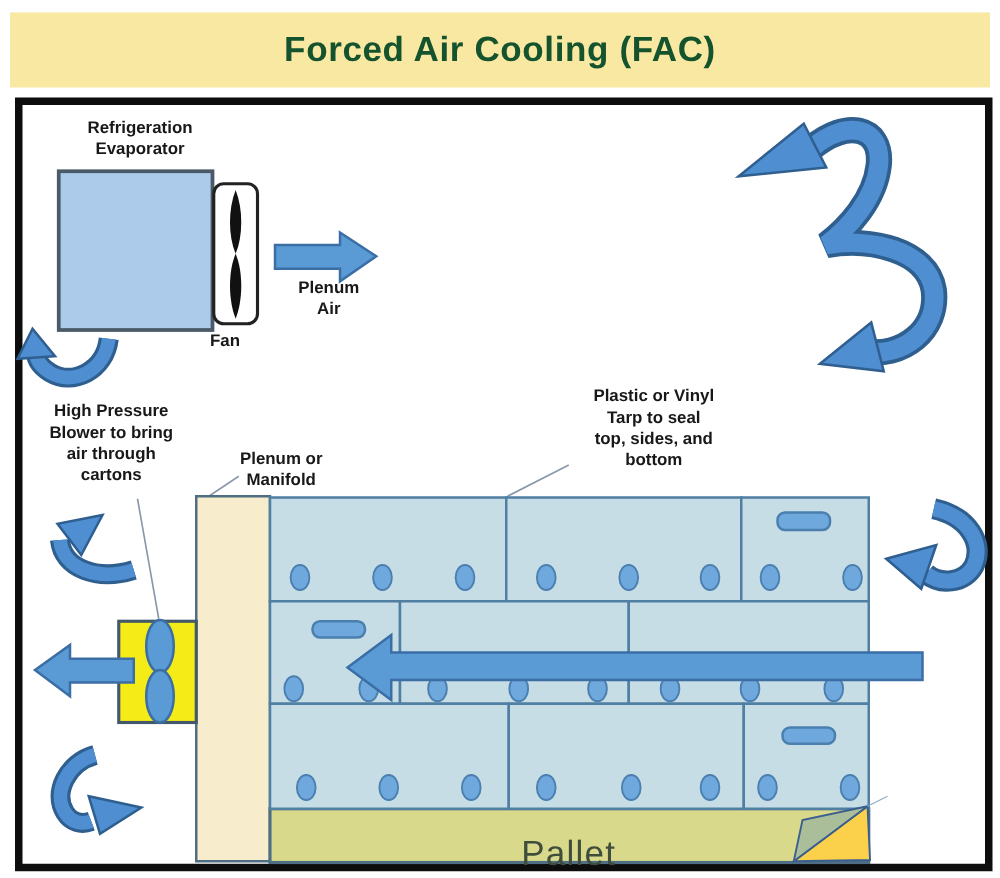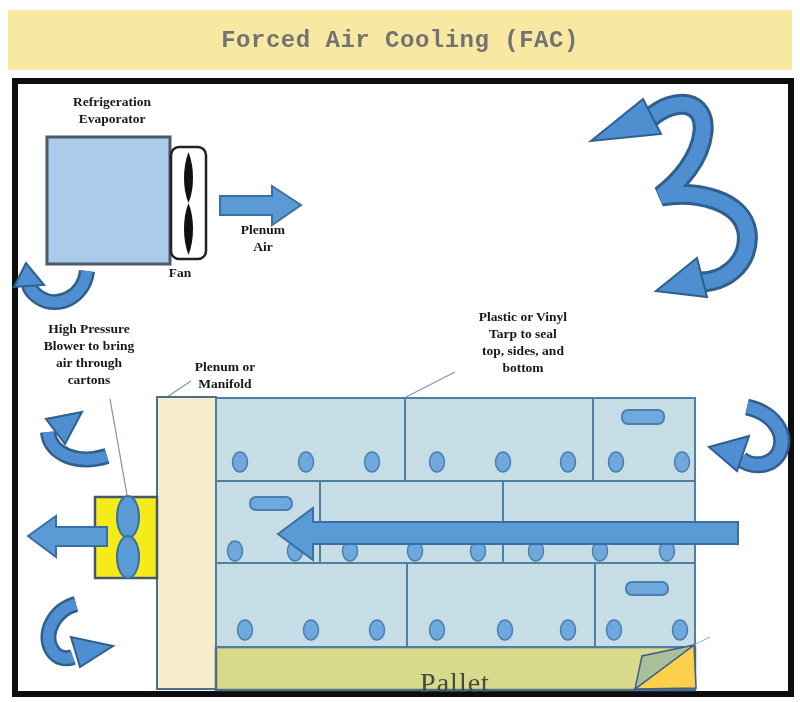--- a/index.html
+++ b/index.html
@@ -7,31 +7,31 @@
     width:800px;height:702px;position:relative;overflow:hidden;
     background:#ffffff;
     font-family:"Liberation Sans",sans-serif;
   }
   .title-bar{
     position:absolute;left:8px;top:10px;width:784px;height:60px;
     background:#F8E8A2;
     display:flex;align-items:center;justify-content:center;
   }
   .title-bar span{
-    font-weight:bold;font-size:24px;color:#737373;letter-spacing:0.5px;font-family:Liberation Mono, monospace;
+    font-weight:bold;font-size:28px;color:#14532d;letter-spacing:0.5px;
   }
   .frame{
     position:absolute;left:12px;top:78px;width:782px;height:619px;
     box-sizing:border-box;border:6px solid #0d0d0d;background:#ffffff;
   }
   svg.scene{position:absolute;left:0;top:0;z-index:2;}
   .lbl{
     position:absolute;z-index:3;
     font-weight:bold;font-size:13.5px;line-height:17px;color:#181818;
-    text-align:center;white-space:pre-line;font-family:Liberation Serif, serif;
+    text-align:center;white-space:pre-line;
   }
   .lbl-ref{left:26px;top:93px;width:172px;}
   .lbl-fan{left:152px;top:264px;width:56px;}
   .lbl-cooled{left:224px;top:221px;width:78px;}
   .lbl-hp{left:8px;top:320px;width:162px;}
   .lbl-plenum{left:156px;top:358px;width:138px;}
   .lbl-tarp{left:434px;top:308px;width:178px;}
   .lbl-pallet{
     left:330px;top:650px;width:250px;
     font-weight:normal;font-size:28px;line-height:34px;

